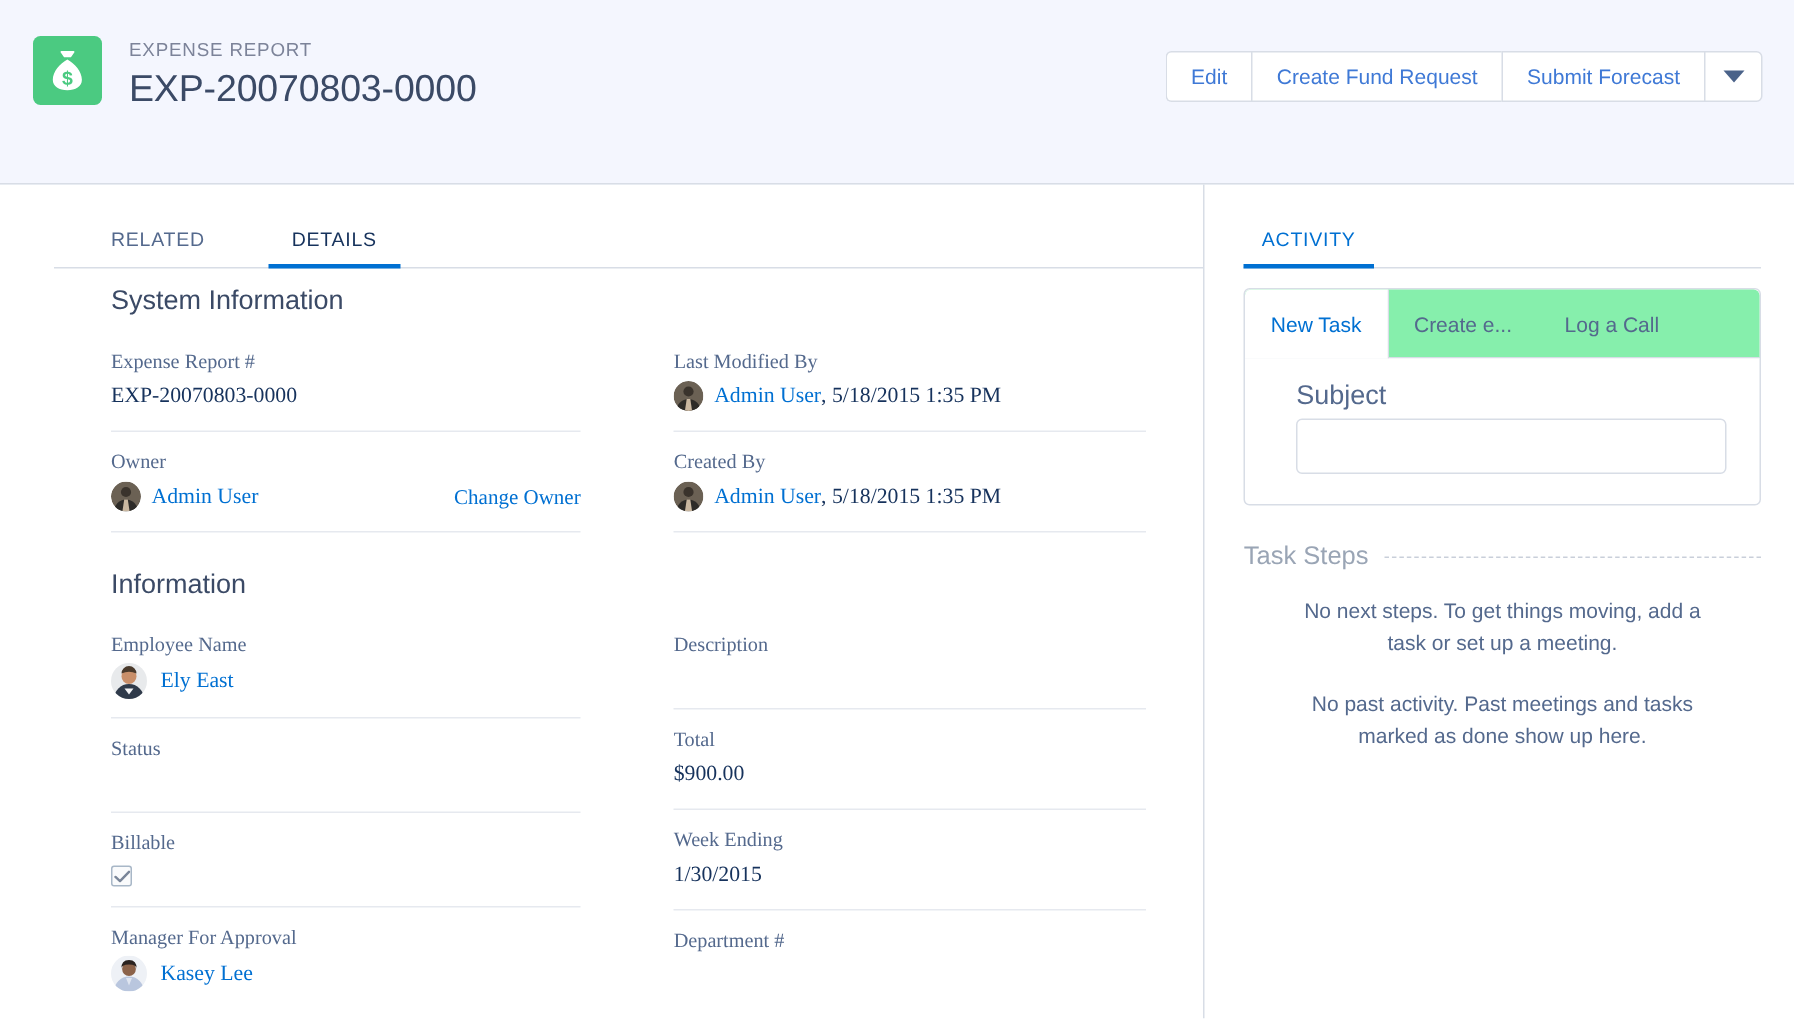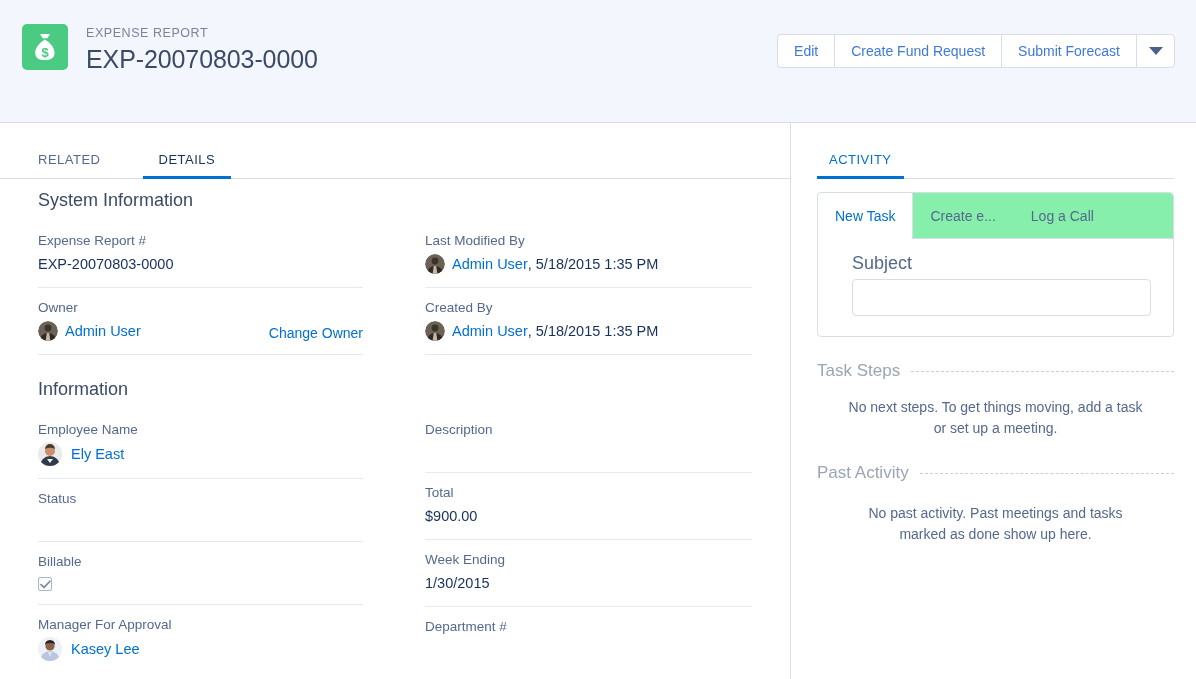--- a/index.html
+++ b/index.html
@@ -69,21 +69,21 @@
     cursor: pointer;
   }
   .caret-tri {
     width: 0; height: 0;
     border-left: 7px solid transparent;
     border-right: 7px solid transparent;
     border-top: 8px solid #4a6289;
   }
 
   
-  .body-wrap { display: flex; height: 556px; }
+  .body-wrap { display: flex; height: 556px; padding-left: 36px; }
   .main-col {
     width: 791px;
     border-right: 1px solid #d8dde6;
     padding: 0;
     position: relative;
   }
   .side-col { width: 405px; position: relative; }
 
   
   .tabbar {
@@ -123,20 +123,21 @@
   }
   .fcol { width: 50%; }
   .fcol.left { padding-right: 32px; }
   .fcol.right { padding-left: 30px; }
 
   .field {
     border-bottom: 1px solid #e6e9ef;
     padding: 10px 0 12px 0;
     min-height: 63px;
     position: relative;
+    font-family: Liberation Serif, serif;
   }
   .field.noborder { border-bottom: none; }
   .field-label {
     font-size: 13.5px; color: #54698d;
     line-height: 19px; margin-bottom: 3px;
   }
   .field-value {
     font-size: 14.5px; color: #16325c;
     line-height: 22px;
     display: flex; align-items: center;
@@ -450,22 +451,18 @@
             <input class="pub-input" type="text" value="" style="">
           </div>
         </div>
 
         <div class="timeline-head">
           <div class="timeline-head-text">Task Steps</div>
           <div class="dashline"></div>
         </div>
         <div class="empty-msg">No next steps. To get things moving, add a task or set up a meeting.</div>
 
-        <div class="timeline-head">
-          <div class="timeline-head-text">Past Activity</div>
-          <div class="dashline"></div>
-        </div>
         <div class="empty-msg past">No past activity. Past meetings and tasks marked as done show up here.</div>
       </div>
     </div>
 
   </div>
 </div>
 
 </body></html>

